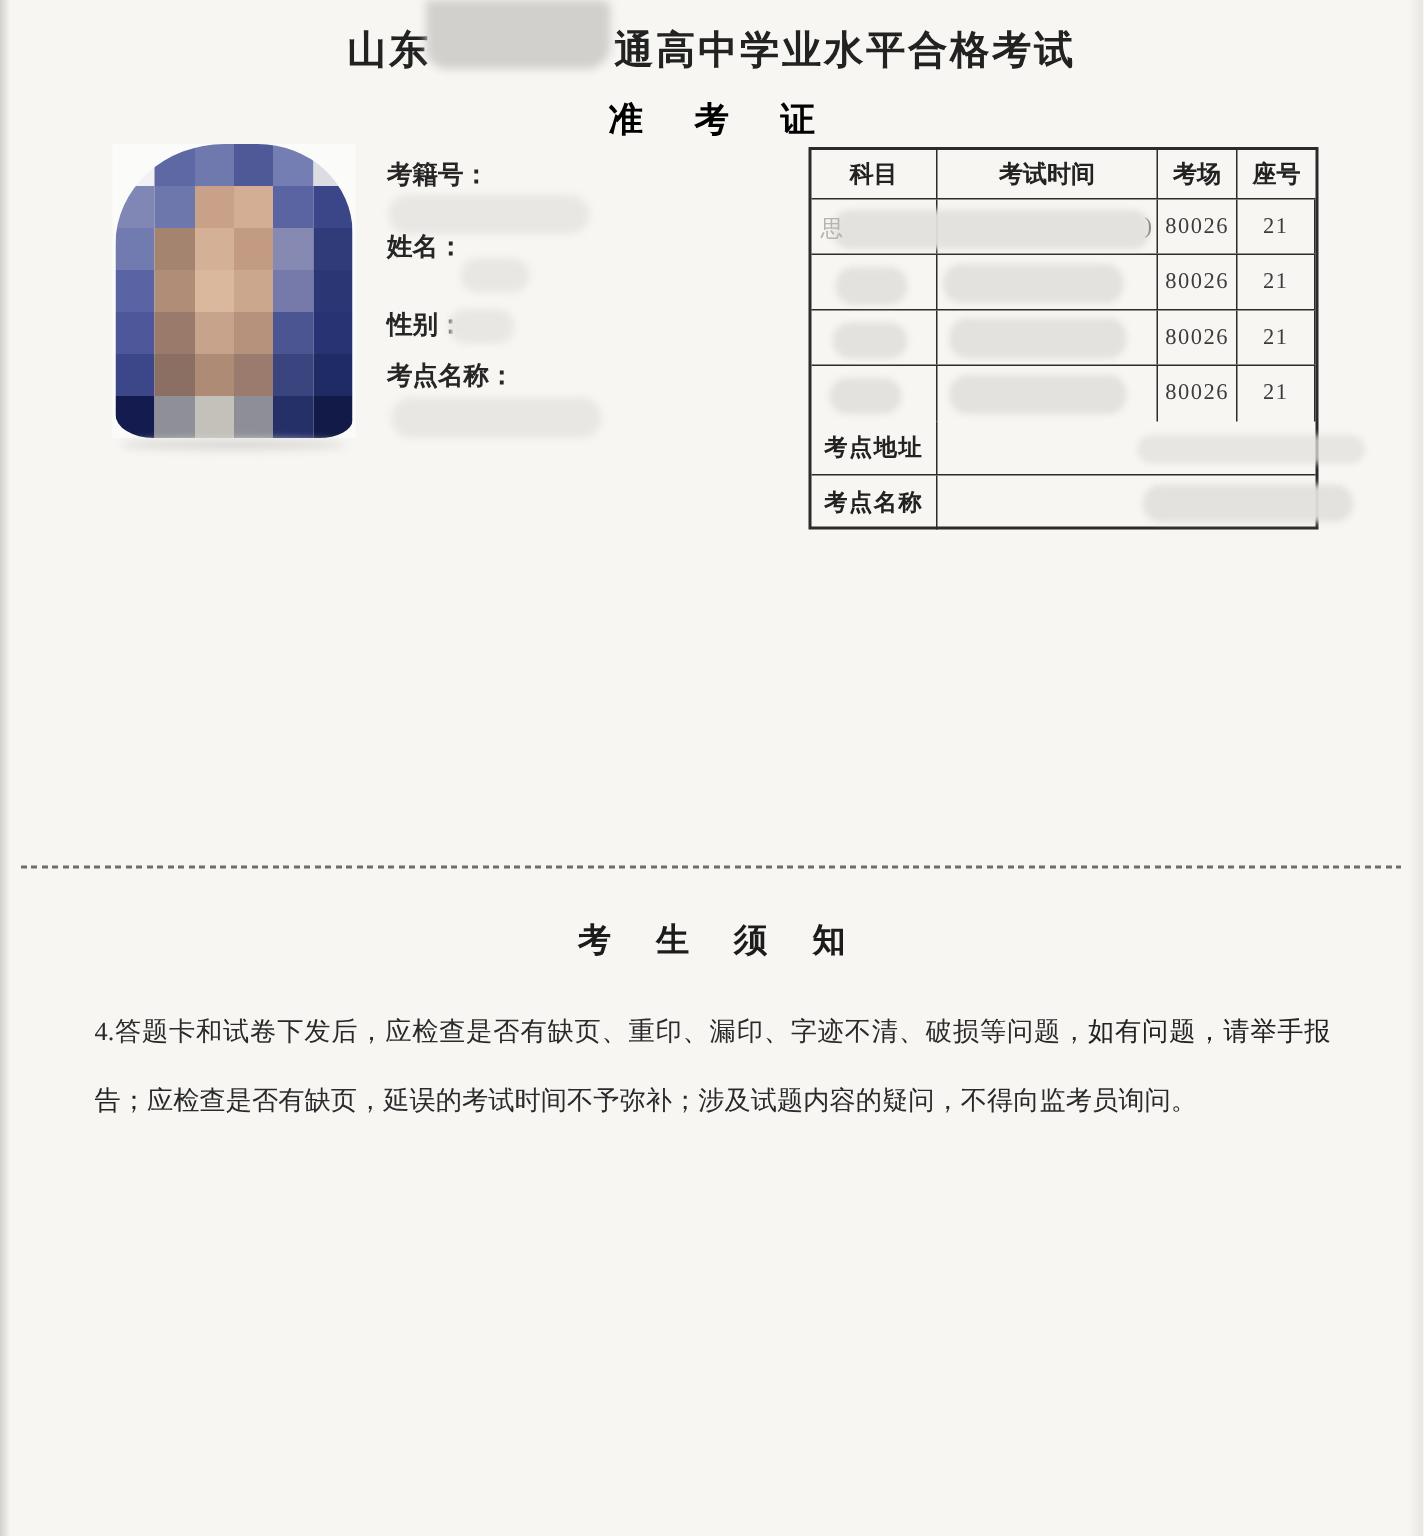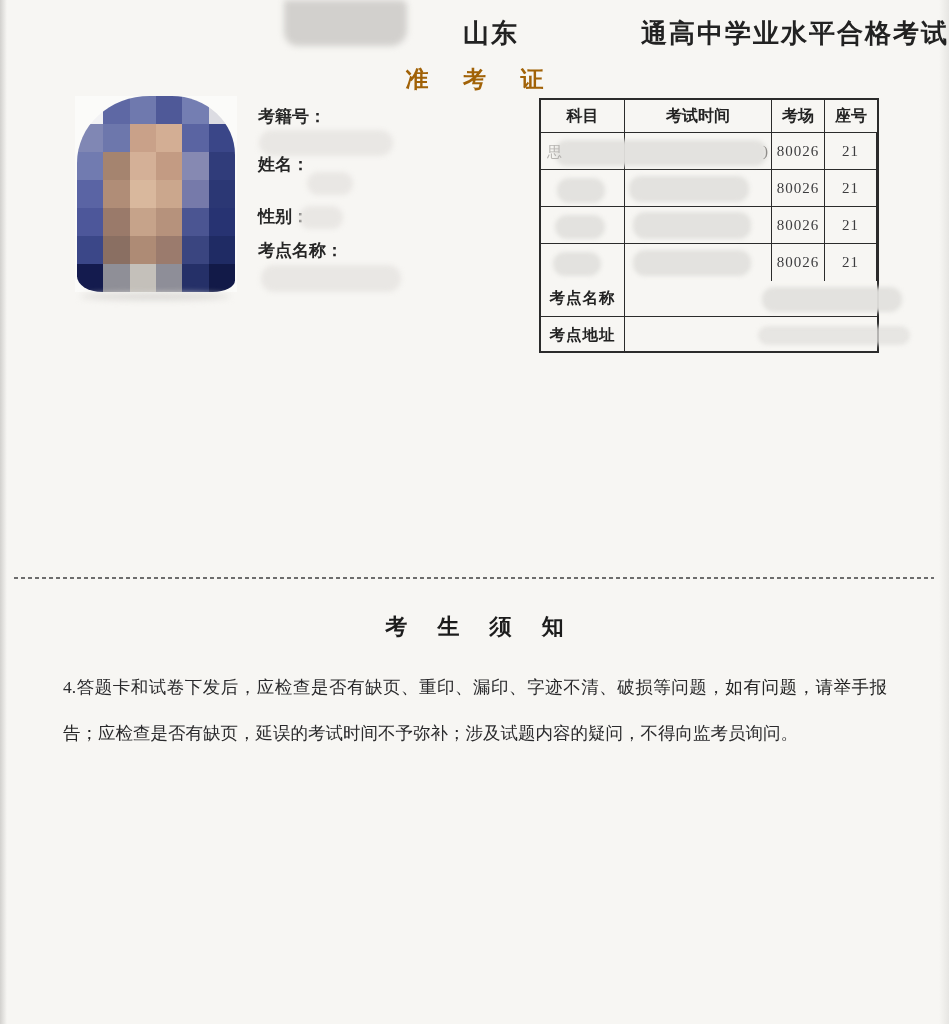--- a/index.html
+++ b/index.html
@@ -11,27 +11,27 @@
     font-family:"Liberation Serif","DejaVu Serif",serif;
     color:#1e1e20;
   }
   .edge-right{position:absolute;right:0;top:0;width:10px;height:100%;
     background:linear-gradient(90deg,rgba(200,198,195,0),#e7e6e3);}
   .edge-left{position:absolute;left:0;top:0;width:7px;height:100%;
     background:linear-gradient(90deg,rgba(150,148,145,.38),rgba(150,148,145,0));}
 
   .doc-title{
     position:absolute;top:16px;left:0;width:100%;
-    text-align:right;font-family:"Liberation Sans","DejaVu Sans",sans-serif;
+    text-align:center;font-family:"Liberation Sans","DejaVu Sans",sans-serif;
     font-weight:700;font-size:26px;letter-spacing:2px;color:#222;
   }
   .doc-subtitle{
     position:absolute;top:64px;left:0;width:100%;
     text-align:center;font-family:"Liberation Sans","DejaVu Sans",sans-serif;
-    font-weight:700;font-size:23px;letter-spacing:14px;text-indent:14px;color:#a16207;
+    font-weight:700;font-size:23px;letter-spacing:14px;text-indent:14px;color:#000000;
   }
 
   
   .blob{position:absolute;background:#dfddda;border-radius:13px;filter:blur(2.5px);}
   .blob.light{background:#e9e7e4;}
   .blob.title-blob{background:#d2d0cd;border-radius:0 6px 16px 14px;filter:blur(3px);}
 
   
   .photo{position:absolute;left:75px;top:96px;width:162px;height:196px;background:#fbfbf9;}
   .mosaic{
@@ -180,31 +180,31 @@
         <div class="trow" style="height: 37px;">
           <div class="tcell c-subject"></div>
           <div class="tcell c-time"></div>
           <div class="tcell c-room num">80026</div>
           <div class="tcell c-seat num">21</div>
           <div class="cell-blob" style="left: 12px; top: 8px; width: 48px; height: 24px;"></div>
           <div class="cell-blob" style="left: 92px; top: 6px; width: 118px; height: 26px;"></div>
         </div>
       </div>
     <div class="trow" style="height:36px;">
+      <div class="tcell c-subject site-label">考点地址</div>
+      <div class="tcell" style="flex:1;">
+        <div class="cell-blob" style="left:133px;top:9px;width:152px;height:19px;opacity:.8;"></div>
+      </div>
+    </div>
+    <div class="trow" style="height:36px;">
       <div class="tcell c-subject site-label">考点名称</div>
       <div class="tcell" style="flex:1;">
         <div class="cell-blob" style="left:137px;top:6px;width:140px;height:25px;"></div>
       </div>
     </div>
-    <div class="trow" style="height:36px;">
-      <div class="tcell c-subject site-label">考点地址</div>
-      <div class="tcell" style="flex:1;">
-        <div class="cell-blob" style="left:133px;top:9px;width:152px;height:19px;opacity:.8;"></div>
-      </div>
-    </div>
   </div>
 
   <div class="dotted-sep"></div>
 
   <div class="notice-title">考 生 须 知</div>
   <div class="notice" id="notice-list">
       <p><span>4.答题卡和试卷下发后，应检查是否有缺页、重印、漏印、字迹不清、破损等问题，</span><span class="seg-sans">如有问题，请举手报告；</span><span>应检查是否有缺页，延误的考试时间不予弥补；涉及试题内容的疑问，不得向监考员询问。</span></p>
     </div>
 
 </div>

